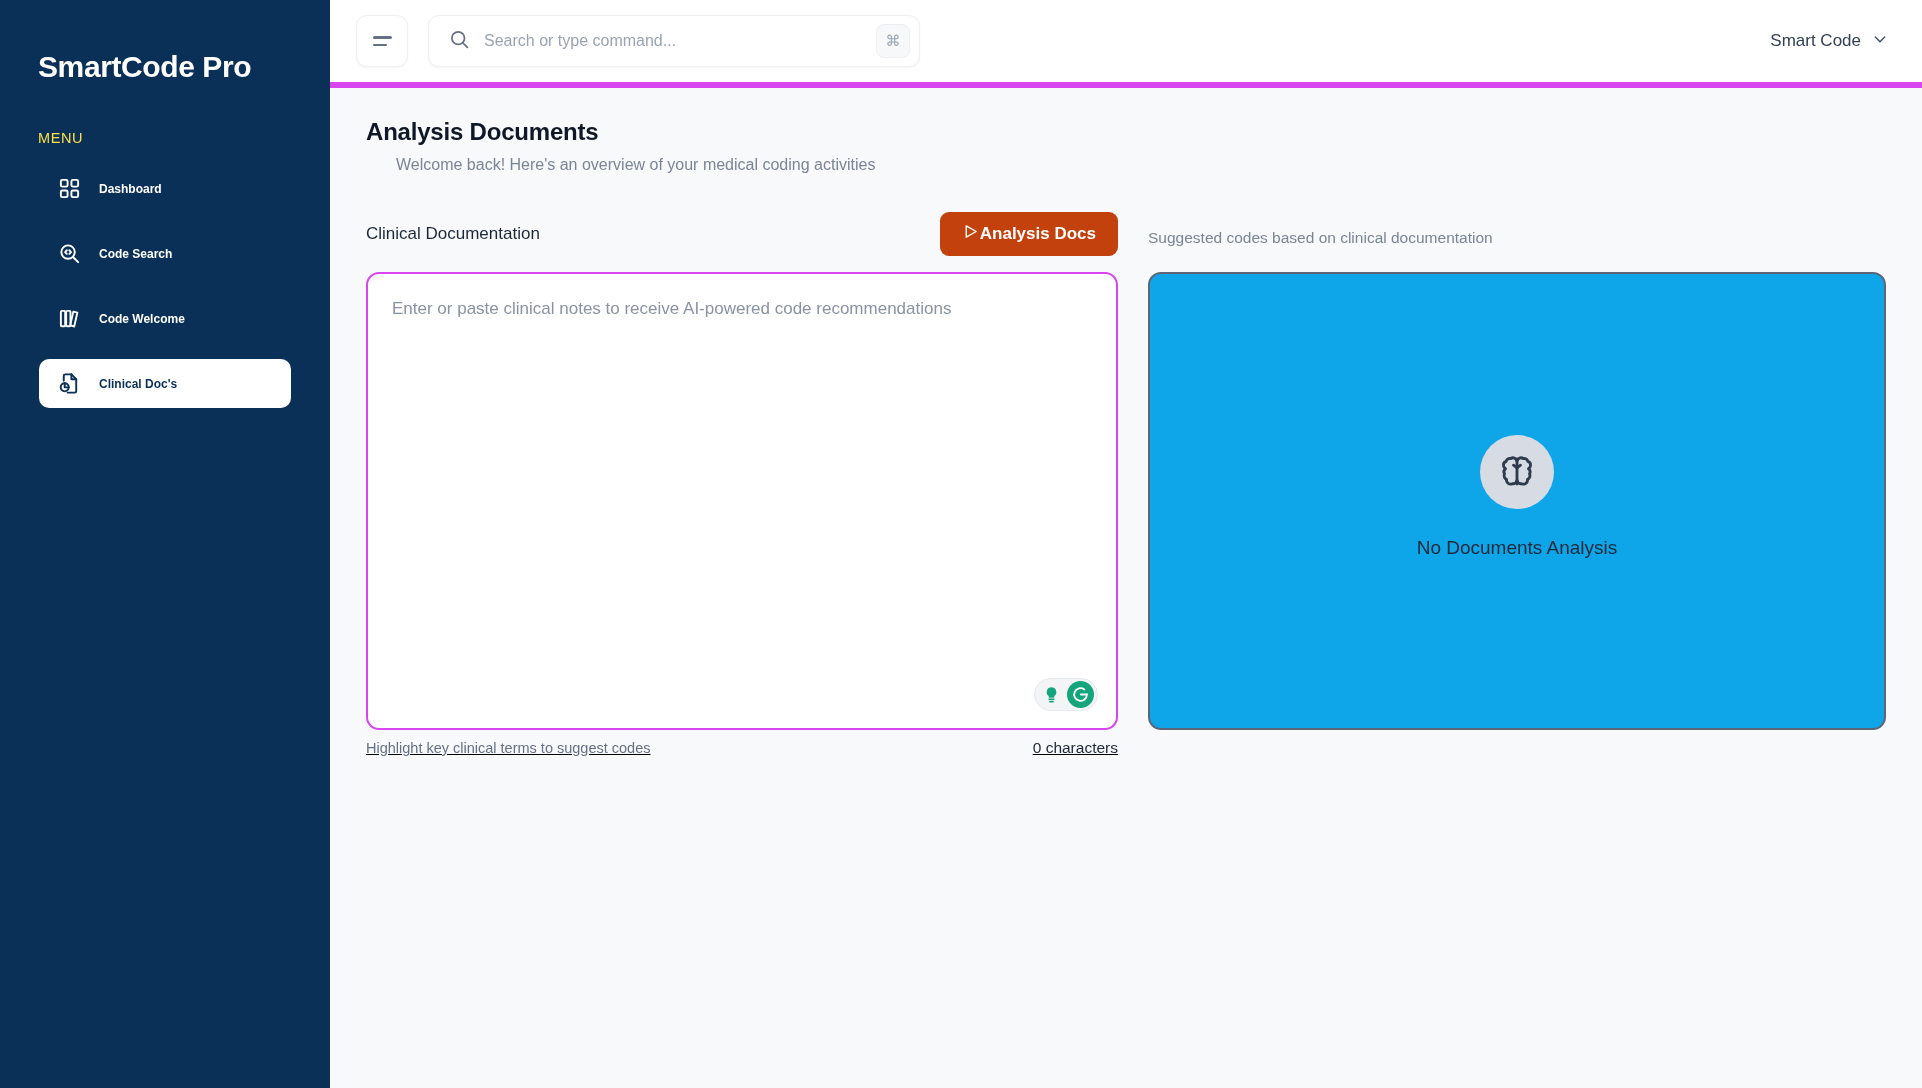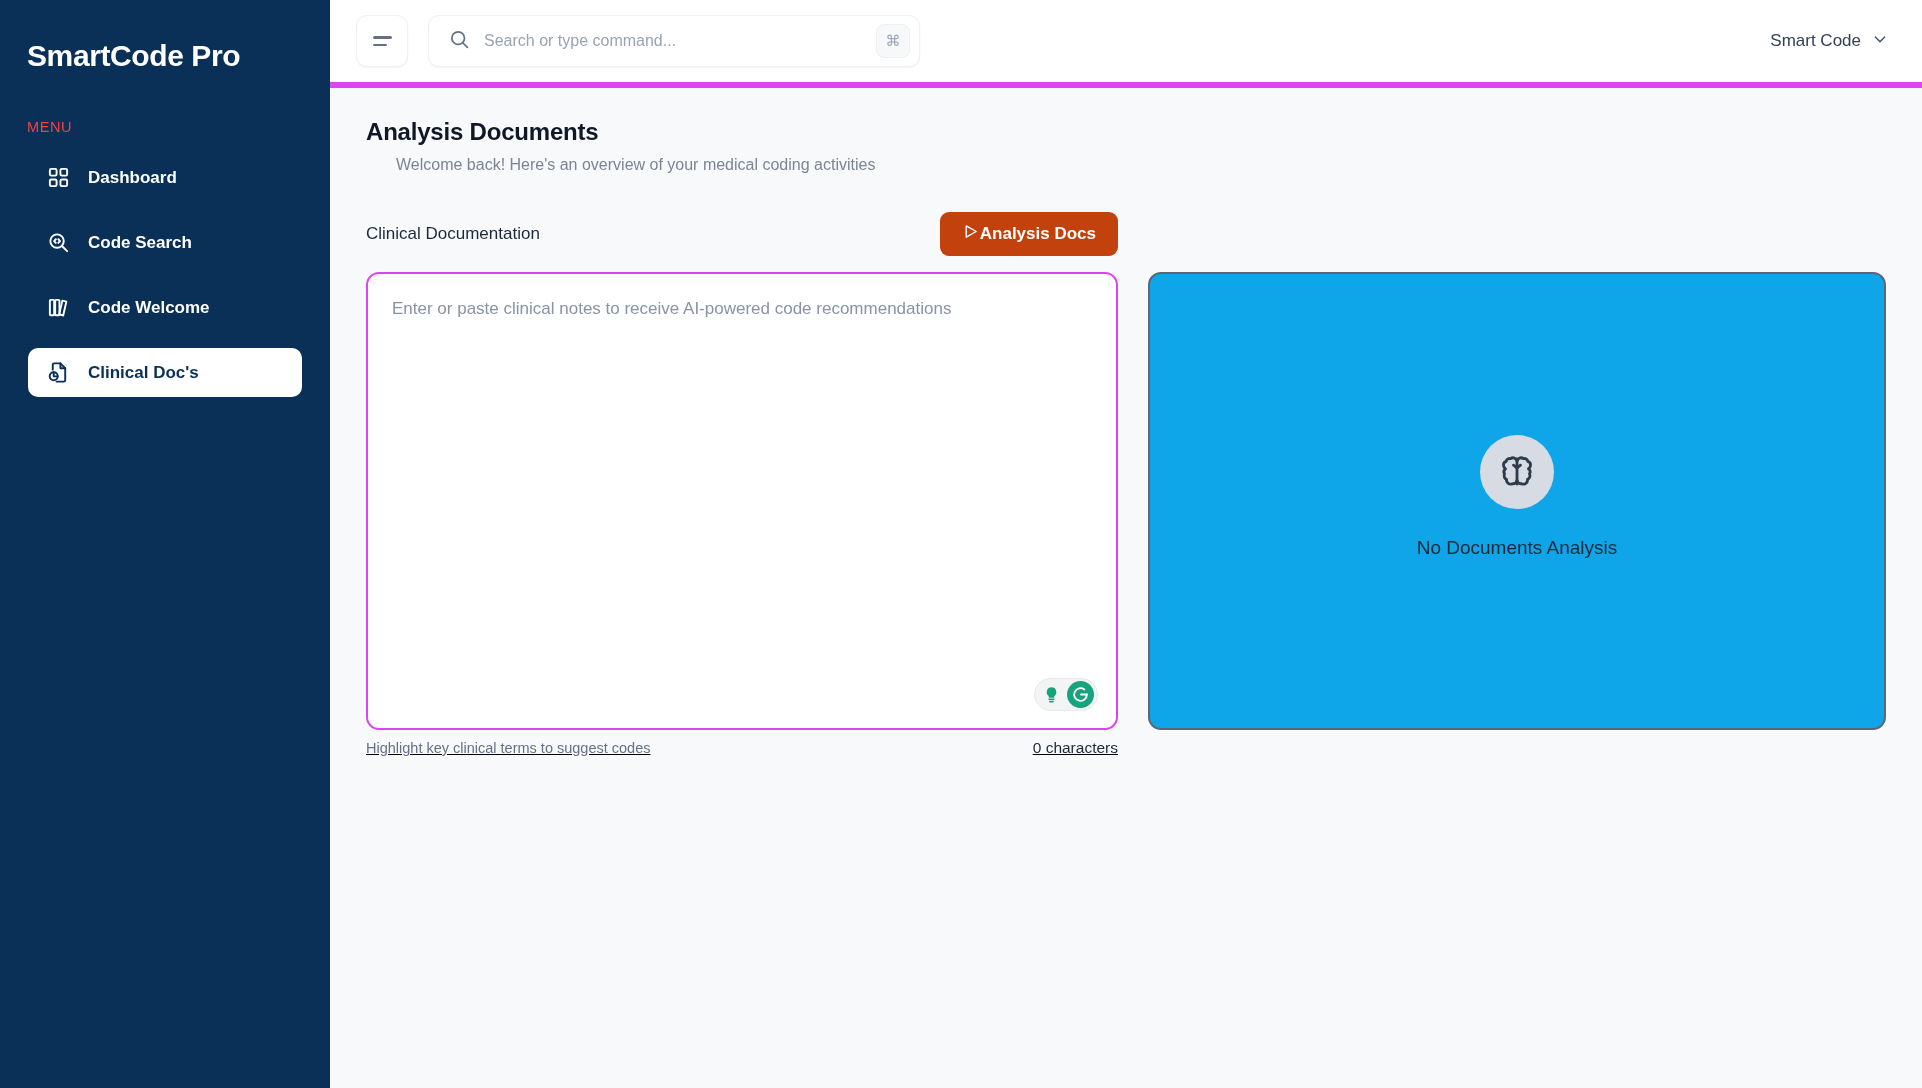--- a/index.html
+++ b/index.html
@@ -18,55 +18,55 @@
     width: 1922px;
     height: 1088px;
   }
 
   
   .sidebar {
     width: 330px;
     flex: 0 0 330px;
     background: #0a3057;
     color: #ffffff;
-    padding: 5px;
+    padding: 16px;
     position: relative;
   }
 
   .brand {
     font-size: 30px;
     font-weight: bold;
     letter-spacing: -0.4px;
     color: #ffffff;
     padding: 34px 0 0 22px;
   }
 
   .menu-label {
     margin: 46px 8px 0 22px;
     font-size: 14.5px;
     letter-spacing: 0.6px;
-    color: #ef4444;
+    color: #fde047;
     font-weight: 400;
   }
 
   .nav {
     margin-top: 18px;
     padding: 0 23px;
   }
 
   .nav-item {
     display: flex;
     align-items: center;
     gap: 17px;
     height: 49px;
     padding: 0 18px;
     border-radius: 10px;
     margin-bottom: 16px;
     color: #ffffff;
-    font-size: 17px;
+    font-size: 12px;
     font-weight: 600;
     cursor: pointer;
     user-select: none;
   }
 
   .nav-item .nav-icon {
     width: 25px;
     height: 25px;
     display: flex;
     align-items: center;
@@ -469,20 +469,21 @@
                 <polygon points="6,4 20,12 6,20"></polygon>
               </svg>
             </span>
             <span>Analysis Docs</span>
           </button>
         </div>
 
         <div class="col-gap"></div>
 
         <div class="col-right">
+          <div class="panel-sub">Suggested codes based on clinical documentation</div>
         </div>
       </div>
 
       <div class="panels">
 
         <section class="note-box">
           <textarea class="note-area" placeholder="Enter or paste clinical notes to receive AI-powered code recommendations" style=""></textarea>
 
           <div class="grammarly">
             <span class="g-bulb">

